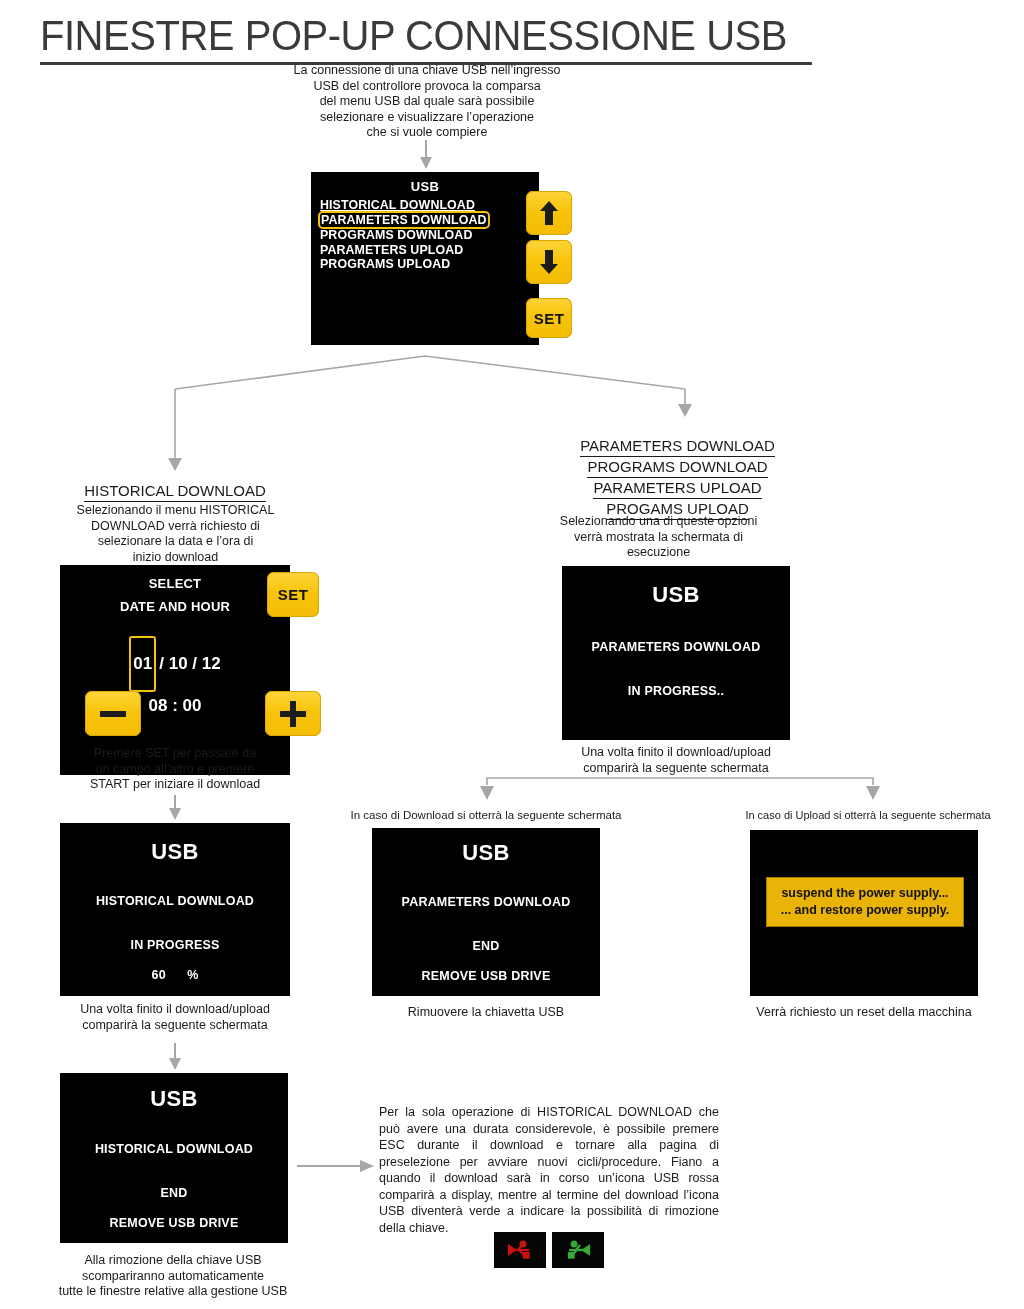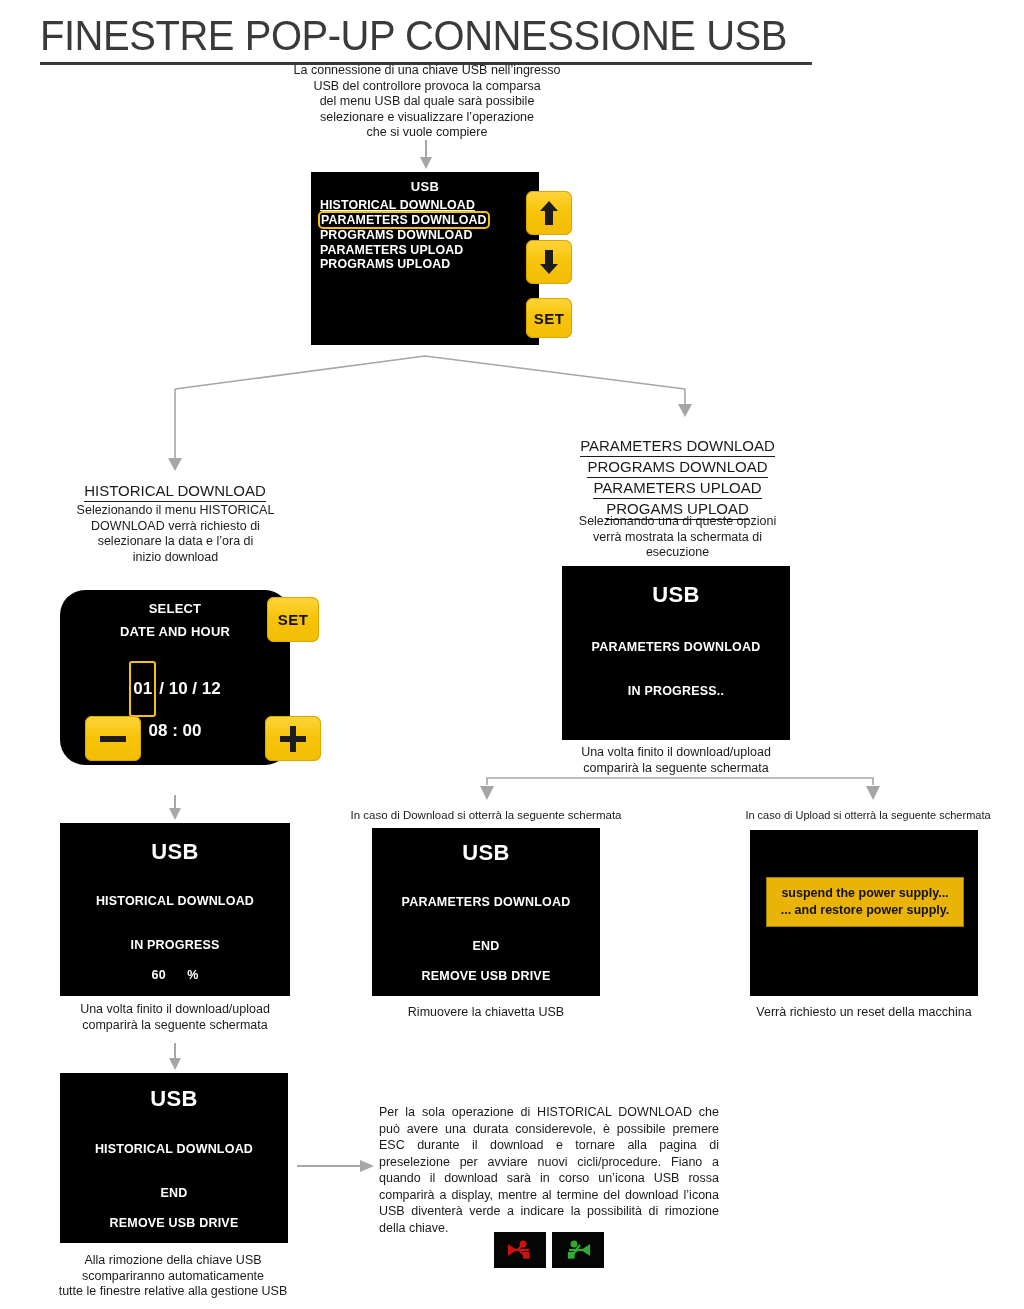--- a/index.html
+++ b/index.html
@@ -177,21 +177,21 @@
     <polygon points="3,106 17,106 10,119" fill="#a6a6a6"></polygon>
     <line x1="520" y1="37" x2="520" y2="54" stroke="#a6a6a6" stroke-width="1.6"></line>
     <polygon points="513,52 527,52 520,65" fill="#a6a6a6"></polygon>
   </svg>
 
   <div class="abs heading-ul" style="left:40px; top:481px; width:270px;">
     <span>HISTORICAL DOWNLOAD</span>
   </div>
   <div class="abs cap" style="left:38px; top:503px; width:275px;">Selezionando il menu HISTORICAL<br>DOWNLOAD verrà richiesto di<br>selezionare la data e l’ora di<br>inizio download</div>
 
-  <div class="panel" style="left:60px; top:590px; width:230px; height:175px;border-radius:25px;">
+  <div class="panel" style="left:60px; top:565px; width:230px; height:210px;">
     <div class="p-line" style="margin-top:11px; font-size:13px;">SELECT</div>
     <div class="p-line" style="font-size:13px; margin-top:8px;">DATE AND HOUR</div>
 
     <div class="ybtn set" style="left:179px; top:7px; width:52px; height:45px;">SET</div>
 
     <div class="date-row" style="margin-top:22px;">
       <span class="date-box">01</span><span style="margin-left:3px;">/ 10 / 12</span>
     </div>
     <div class="date-row" style="margin-top:4px;">08 : 00</div>
 
@@ -205,33 +205,34 @@
     <div class="ybtn" style="left:177px; top:126px; width:56px; height:45px;">
       <span>
         <svg width="26" height="26" viewBox="0 0 26 26">
           <rect x="0" y="10" width="26" height="6" fill="#1c1c1c"></rect>
           <rect x="10" y="0" width="6" height="26" fill="#1c1c1c"></rect>
         </svg>
       </span>
     </div>
   </div>
 
+  <div class="abs cap" style="left:55px; top:746px; width:240px;">Premere SET per passare da<br>un campo all’altro e premere<br>START per iniziare il download</div>
 
   <svg class="abs" style="left:167px; top:795px;" width="16" height="26" viewBox="0 0 16 26">
     <line x1="8" y1="0" x2="8" y2="14" stroke="#a6a6a6" stroke-width="2"></line>
     <polygon points="2,13 14,13 8,25" fill="#a6a6a6"></polygon>
   </svg>
 
   <div class="abs heading-ul" style="left:540px; top:436px; width:275px;">
     <span>PARAMETERS DOWNLOAD</span><br>
     <span>PROGRAMS DOWNLOAD</span><br>
     <span>PARAMETERS UPLOAD</span><br>
     <span>PROGAMS UPLOAD</span>
   </div>
-  <div class="abs cap" style="left:540px; top:514px; width:275px;text-align:center;">Selezionando una di queste opzioni<br>verrà mostrata la schermata di<br>esecuzione</div>
+  <div class="abs cap" style="left:521px; top:514px; width:275px;text-align:center;">Selezionando una di queste opzioni<br>verrà mostrata la schermata di<br>esecuzione</div>
 
   <div class="panel" style="left:562px; top:566px; width:228px; height:174px;">
     <div class="p-title" style="font-size:22px; margin-top:16px;">USB</div>
     <div class="p-line" style="margin-top:32px;">PARAMETERS DOWNLOAD</div>
     <div class="p-line" style="margin-top:30px;">IN PROGRESS..</div>
   </div>
 
   <div class="abs cap" style="left:556px; top:745px; width:240px;">Una volta finito il download/upload<br>comparirà la seguente schermata</div>
 
   <svg class="abs" style="left:480px; top:777px;" width="400" height="34" viewBox="0 0 400 34">

